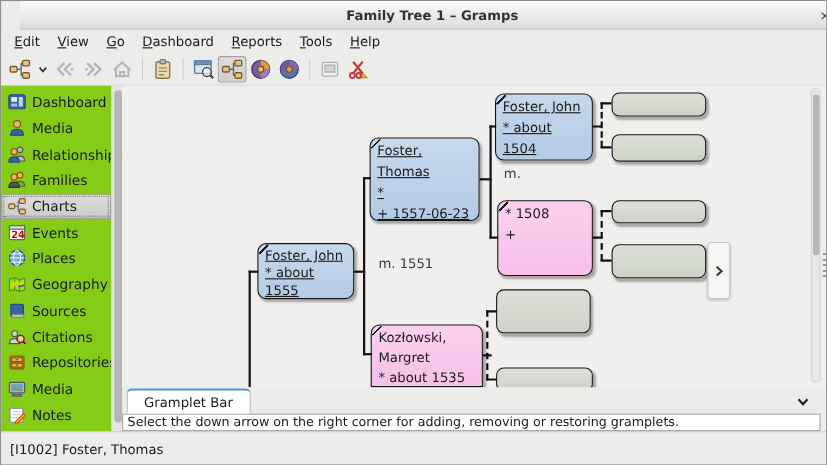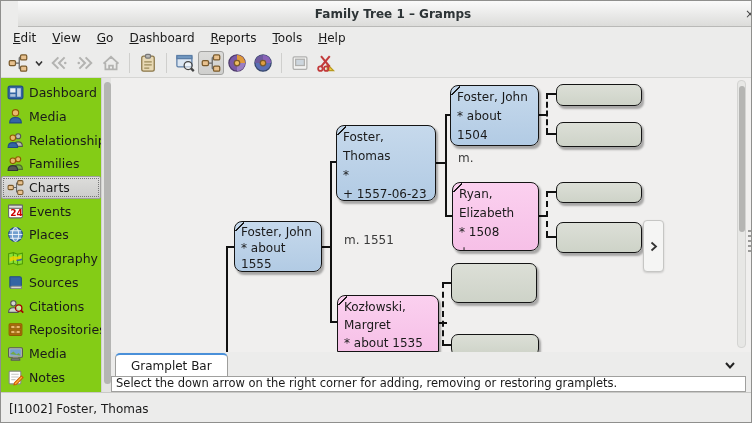--- a/index.html
+++ b/index.html
@@ -29,21 +29,21 @@
   .side-item{ height:23.7px; display:flex; align-items:center; gap:5px; padding-left:5px; border:1px solid transparent; border-radius:2px; white-space:nowrap; font-size:12.5px;}
   .side-item.selected{ background:linear-gradient(#dddddb,#cccccb); border-color:#a0a09e; outline:1px dotted #777; outline-offset:-3px;}
   .side-item .sicon{ width:17px; height:17px; flex:0 0 17px; display:flex; }
   .vscroll{ width:10px; height:100%; background:#e4e4e2; border-left:1px solid #d2d2d0; position:relative;}
   .vscroll .thumb{ position:absolute; left:1.5px; width:7px; background:#b5b5b3; border-radius:4px; }
 
   
   .main{ flex:1; display:flex; flex-direction:column; }
   .canvas{ position:relative; width:100%; height:274px; background:#f0efee; overflow:hidden; }
   .pbox{ position:absolute; border:1.5px solid #141414; border-radius:8px; box-shadow:2px 2.5px 2px rgba(0,0,0,.30); padding:2px 5px 0 6px; overflow:hidden;}
-  .pbox.male{ background:linear-gradient(180deg,#c6d9ec,#b2cbe4); }
+  .pbox.male{ background:linear-gradient(180deg,#c6d9ec,#b2cbe4);text-decoration:underline; }
   .pbox.female{ background:linear-gradient(180deg,#fbd0ef,#f6c0e7); }
   .pbox .fold{ position:absolute; top:0; left:0; width:9px; height:9px; background:linear-gradient(135deg,transparent 46%,#1a1a1a 46%,#1a1a1a 58%,transparent 58%); }
   .pbox div{ line-height:19px; }
   .pbox.lh16 div{ line-height:16px; }
   .pbox.lh18 div{ line-height:18px; }
   .ebox{ position:absolute; border:1.5px solid #141414; border-radius:7px; box-shadow:2px 2.5px 2px rgba(0,0,0,.30); background:linear-gradient(180deg,#dcdfd7,#ced3c8);}
   .cline{ position:absolute; background:#111; }
   .dline-v{ position:absolute; border-left:2px dashed #111; }
   .dline-h{ position:absolute; border-top:2px dashed #111; }
   .mlabel{ position:absolute; color:#3a3a3a; }
@@ -377,21 +377,20 @@
 
         <div class="pbox male" style="left:339px;top:7px;width:89px;height:61px;">
           <span class="fold"></span>
           <div>Foster, John</div>
           <div>* about 1504</div>
           <div>+</div>
         </div>
 
         <div class="pbox female" style="left:341px;top:104px;width:87px;height:69px;">
           <span class="fold"></span>
-          <div>Ryan, Elizabeth</div>
           <div>* 1508</div>
           <div>+</div>
         </div>
 
         <div class="ebox" style="left:445px;top:6px;width:86px;height:22px;"></div>
         <div class="ebox" style="left:445px;top:44px;width:86px;height:25px;"></div>
         <div class="ebox" style="left:445px;top:104px;width:86px;height:21px;"></div>
         <div class="ebox" style="left:445px;top:144px;width:86px;height:31px;"></div>
         <div class="ebox" style="left:340px;top:185px;width:86px;height:40px;"></div>
         <div class="ebox" style="left:340px;top:256px;width:88px;height:22px;"></div>

